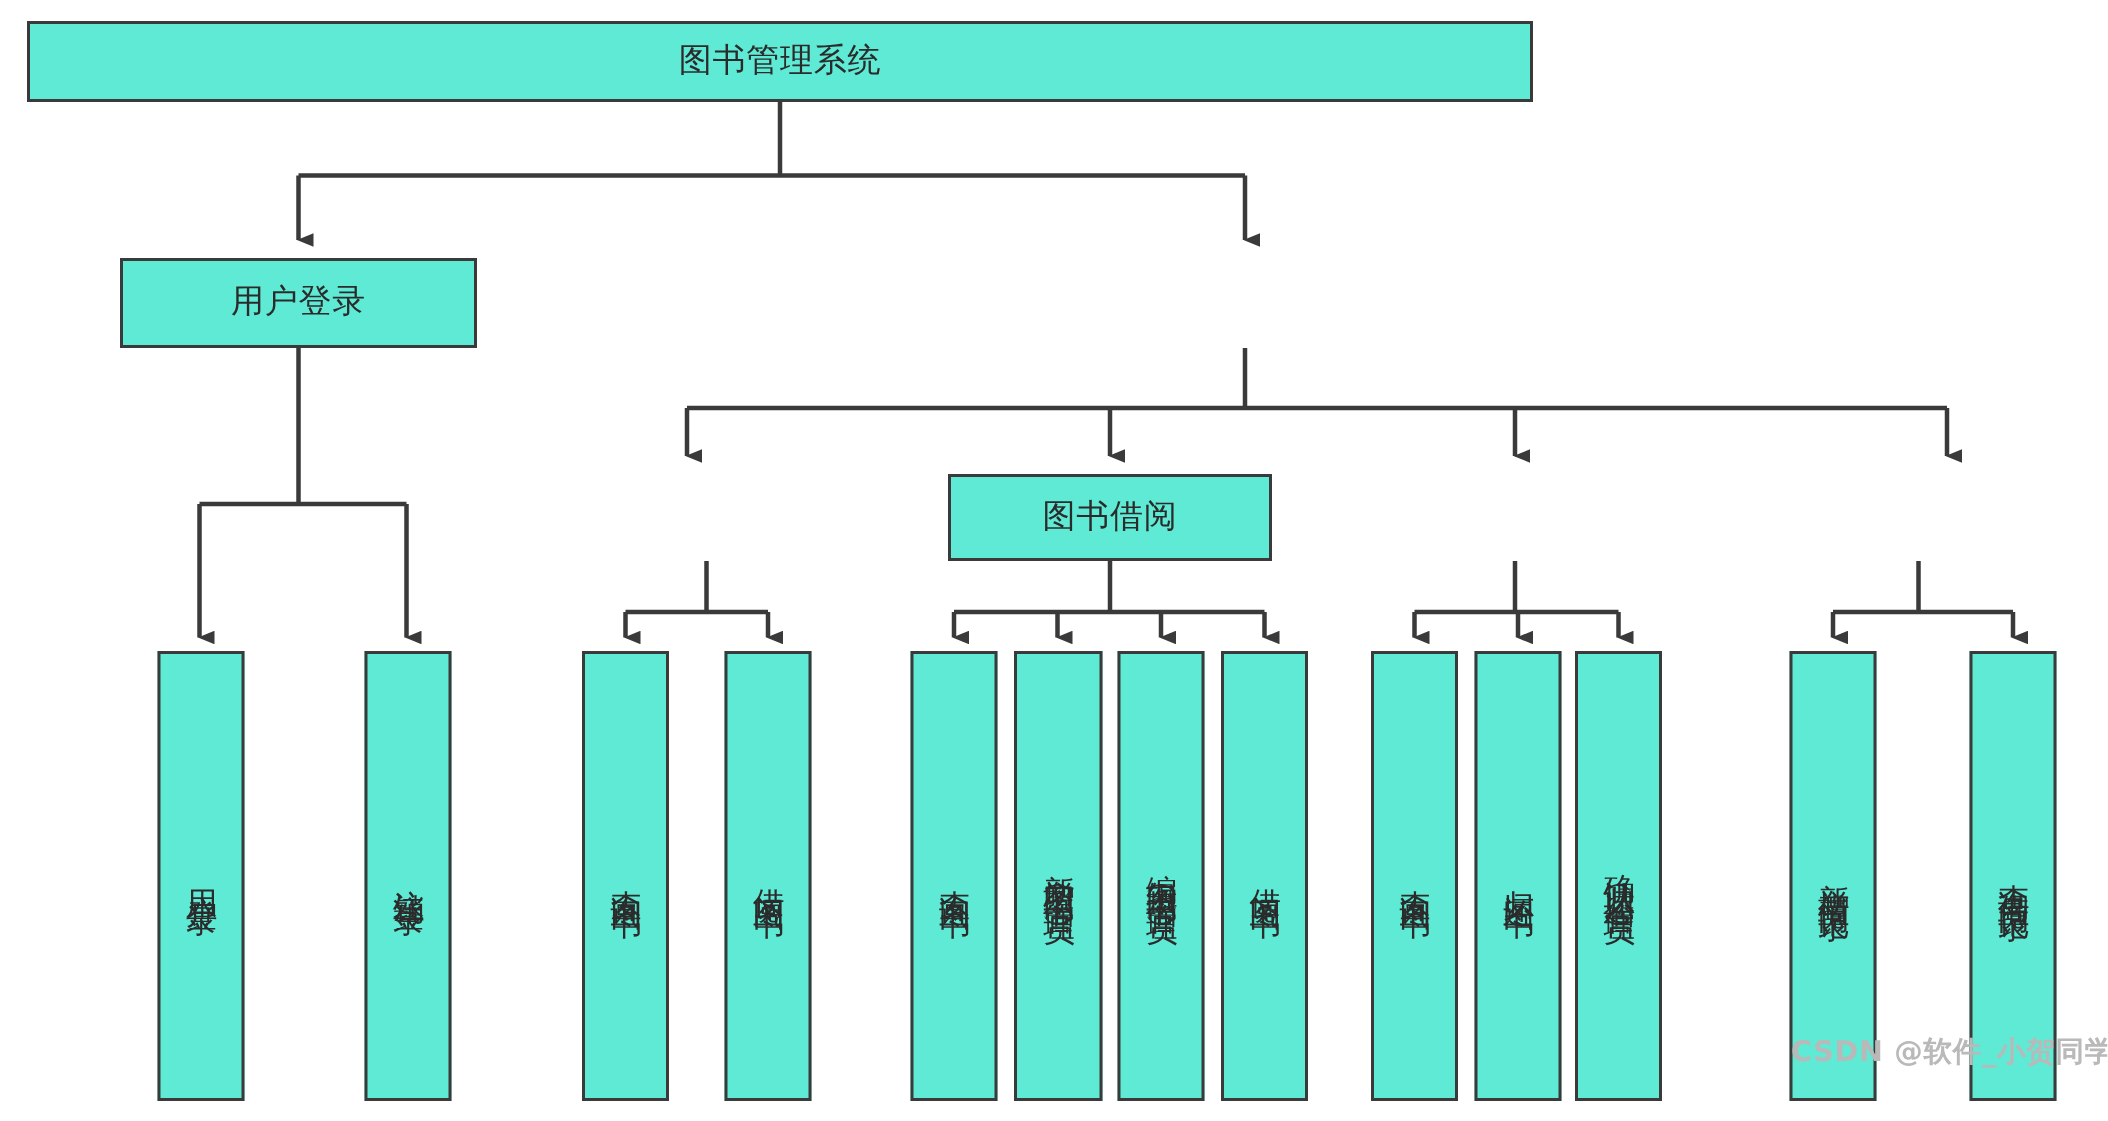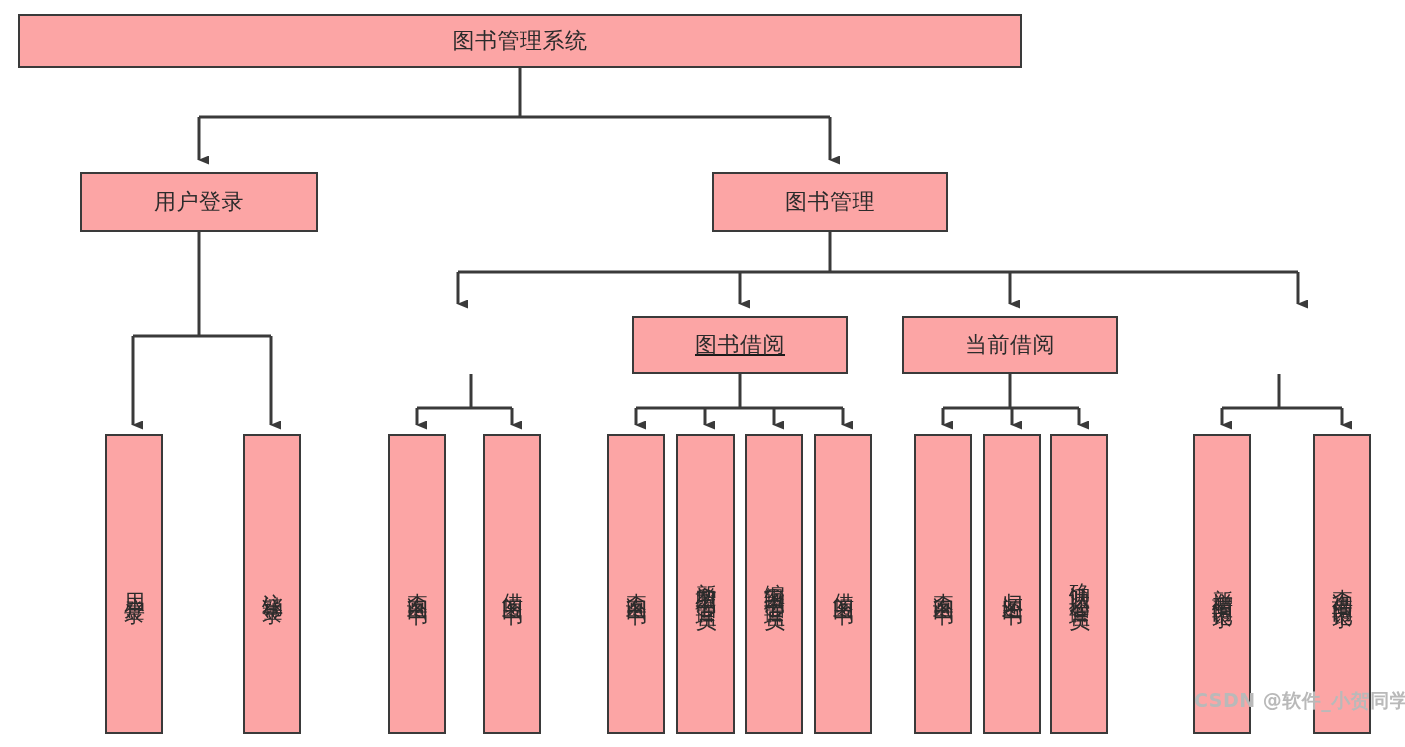--- a/index.html
+++ b/index.html
@@ -23,21 +23,21 @@
     position: absolute;
     left: 0;
     top: 0;
     width: 1405px;
     height: 747px;
   }
   .node {
     position: absolute;
     box-sizing: border-box;
     border: 2px solid #3a3a3a;
-    background: #fca5a5;
+    background: #5eead4;
     display: flex;
     align-items: center;
     justify-content: center;
     text-align: center;
   }
   .node .label {
     font-size: 22px;
     line-height: 1.18;
     color: #2b2b2b;
     letter-spacing: 0.5px;
@@ -123,32 +123,26 @@
   </svg>
 
   <div class="node" style="left:18px; top:14px; width:1004px; height:54px;">
     <span class="label">图书管理系统</span>
   </div>
 
   <div class="node" style="left:80px; top:172px; width:238px; height:60px;">
     <span class="label">用户登录</span>
   </div>
 
-  <div class="node" style="left:712px; top:172px; width:236px; height:60px;">
-    <span class="label">图书管理</span>
-  </div>
 
 
-  <div class="node" style="left:632px; top:316px; width:216px; height:58px;text-decoration:underline;">
+  <div class="node" style="left:632px; top:316px; width:216px; height:58px;">
     <span class="label">图书借阅</span>
   </div>
 
-  <div class="node" style="left:902px; top:316px; width:216px; height:58px;">
-    <span class="label">当前借阅</span>
-  </div>
 
 
   <div class="node vertical" style="left:105px; top:434px; width:58px; height:300px;">
     <span class="label">用户登录</span>
   </div>
 
   <div class="node vertical" style="left:243px; top:434px; width:58px; height:300px;">
     <span class="label">注销登录</span>
   </div>
 

